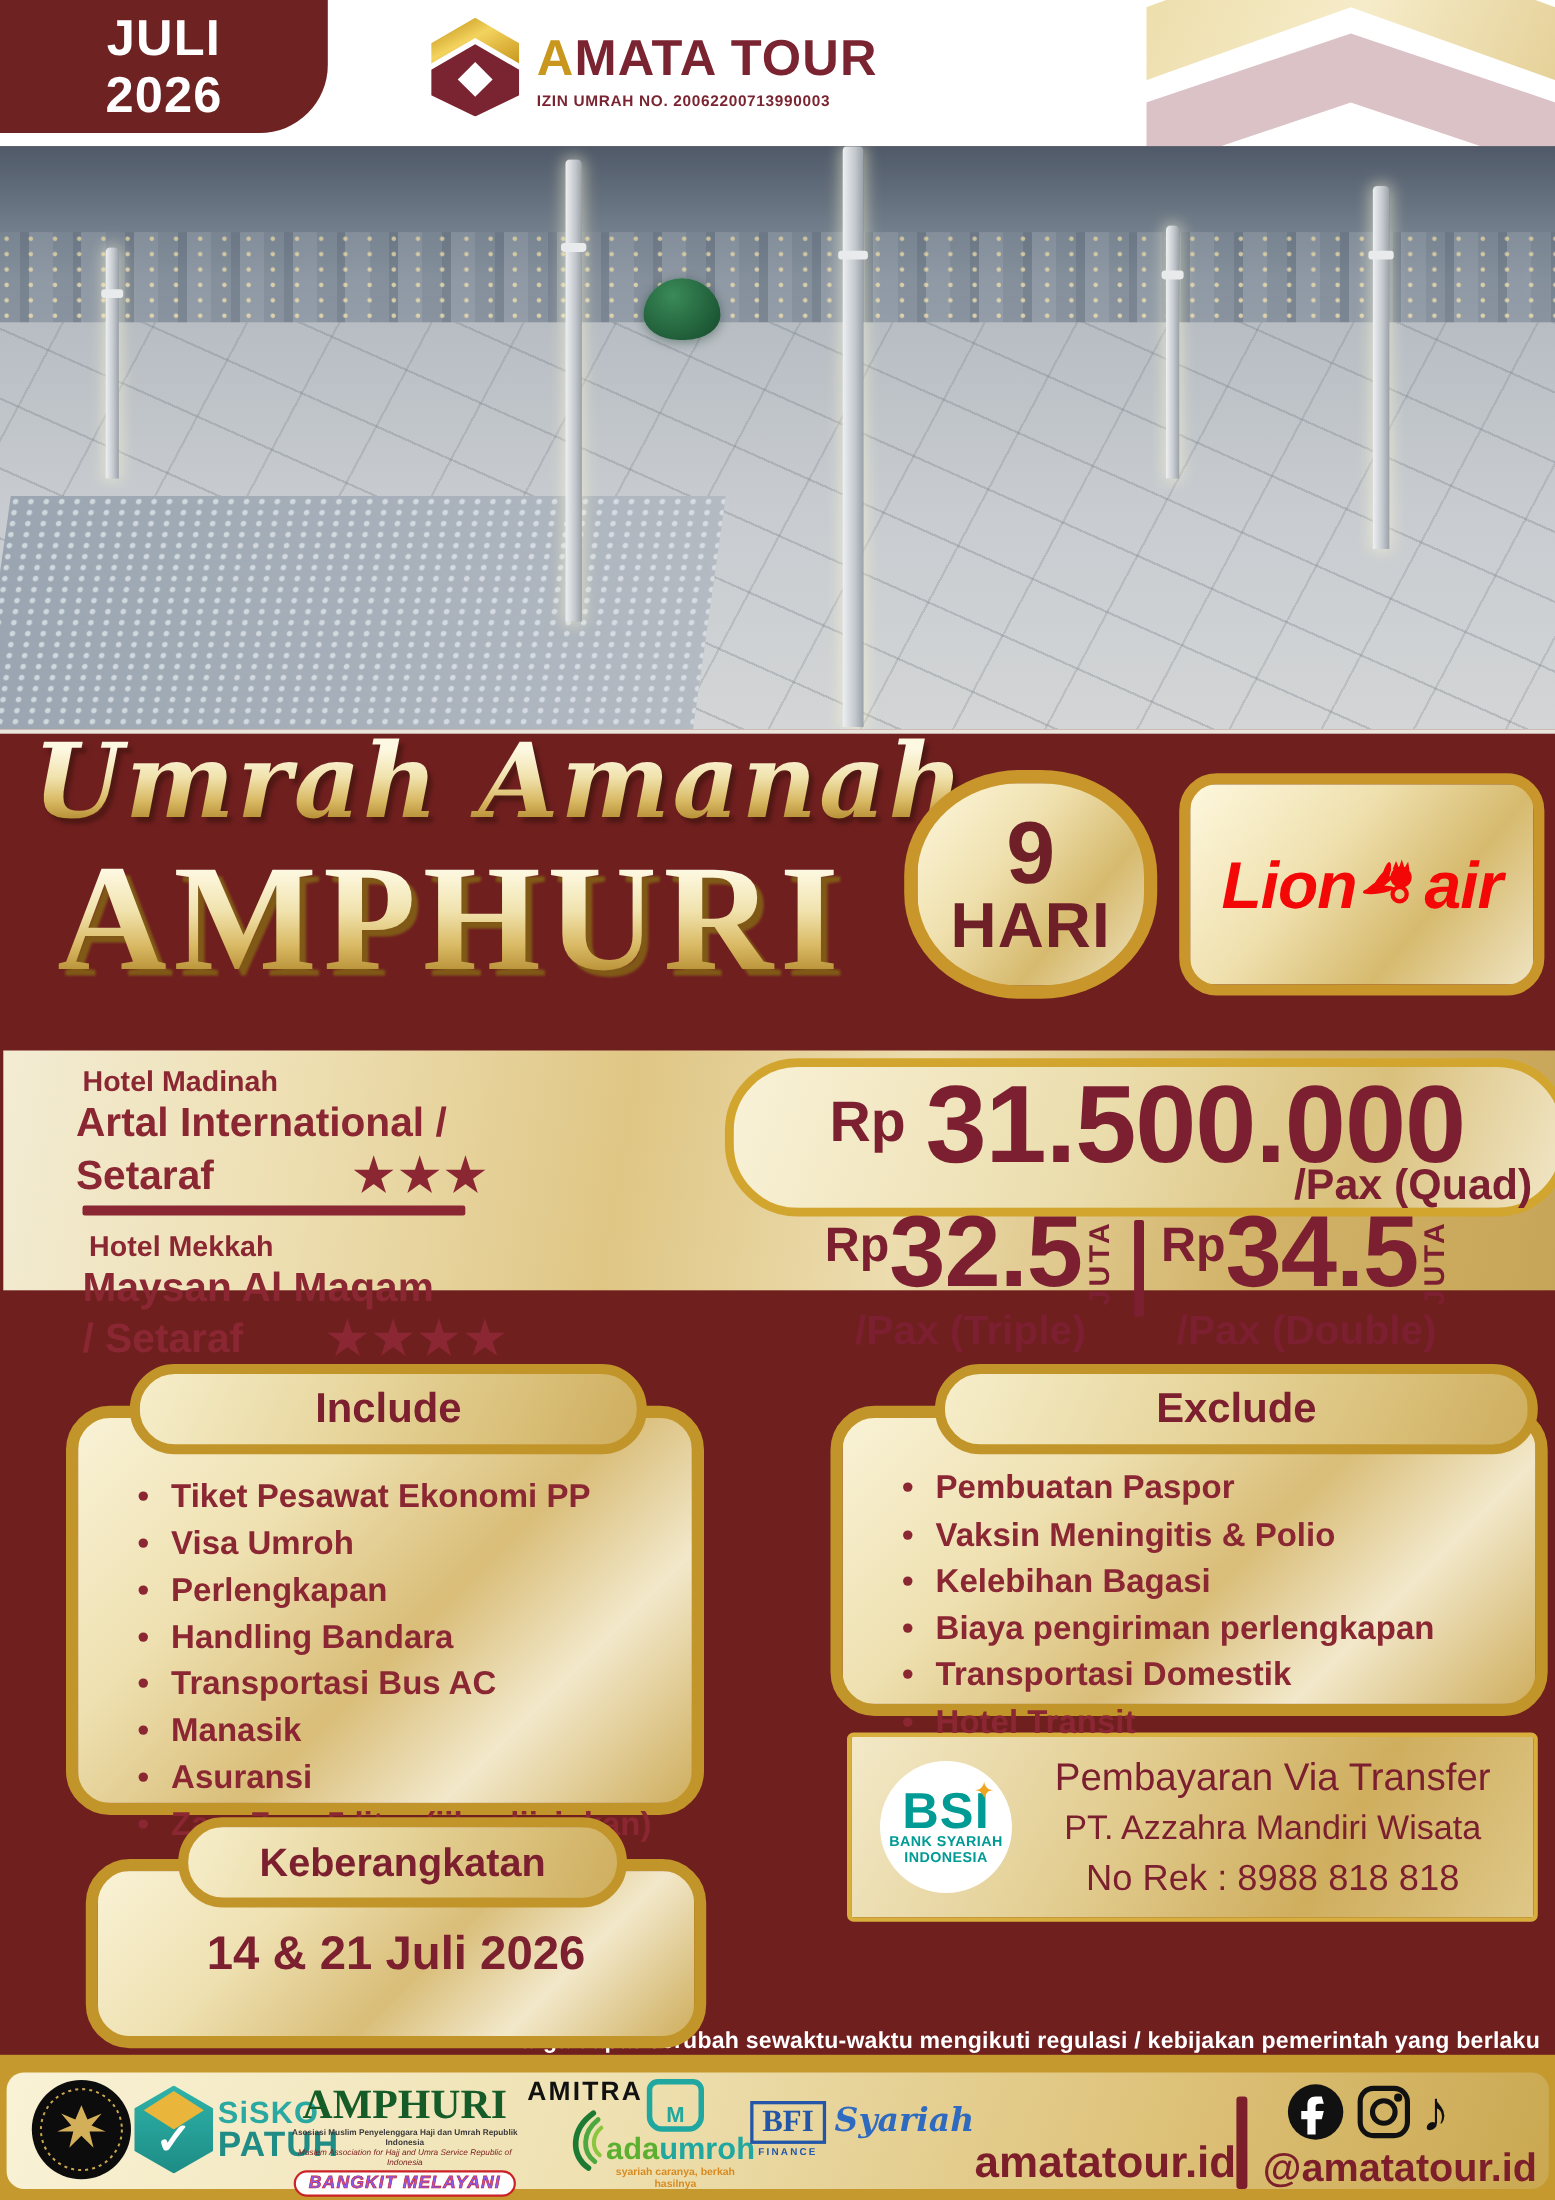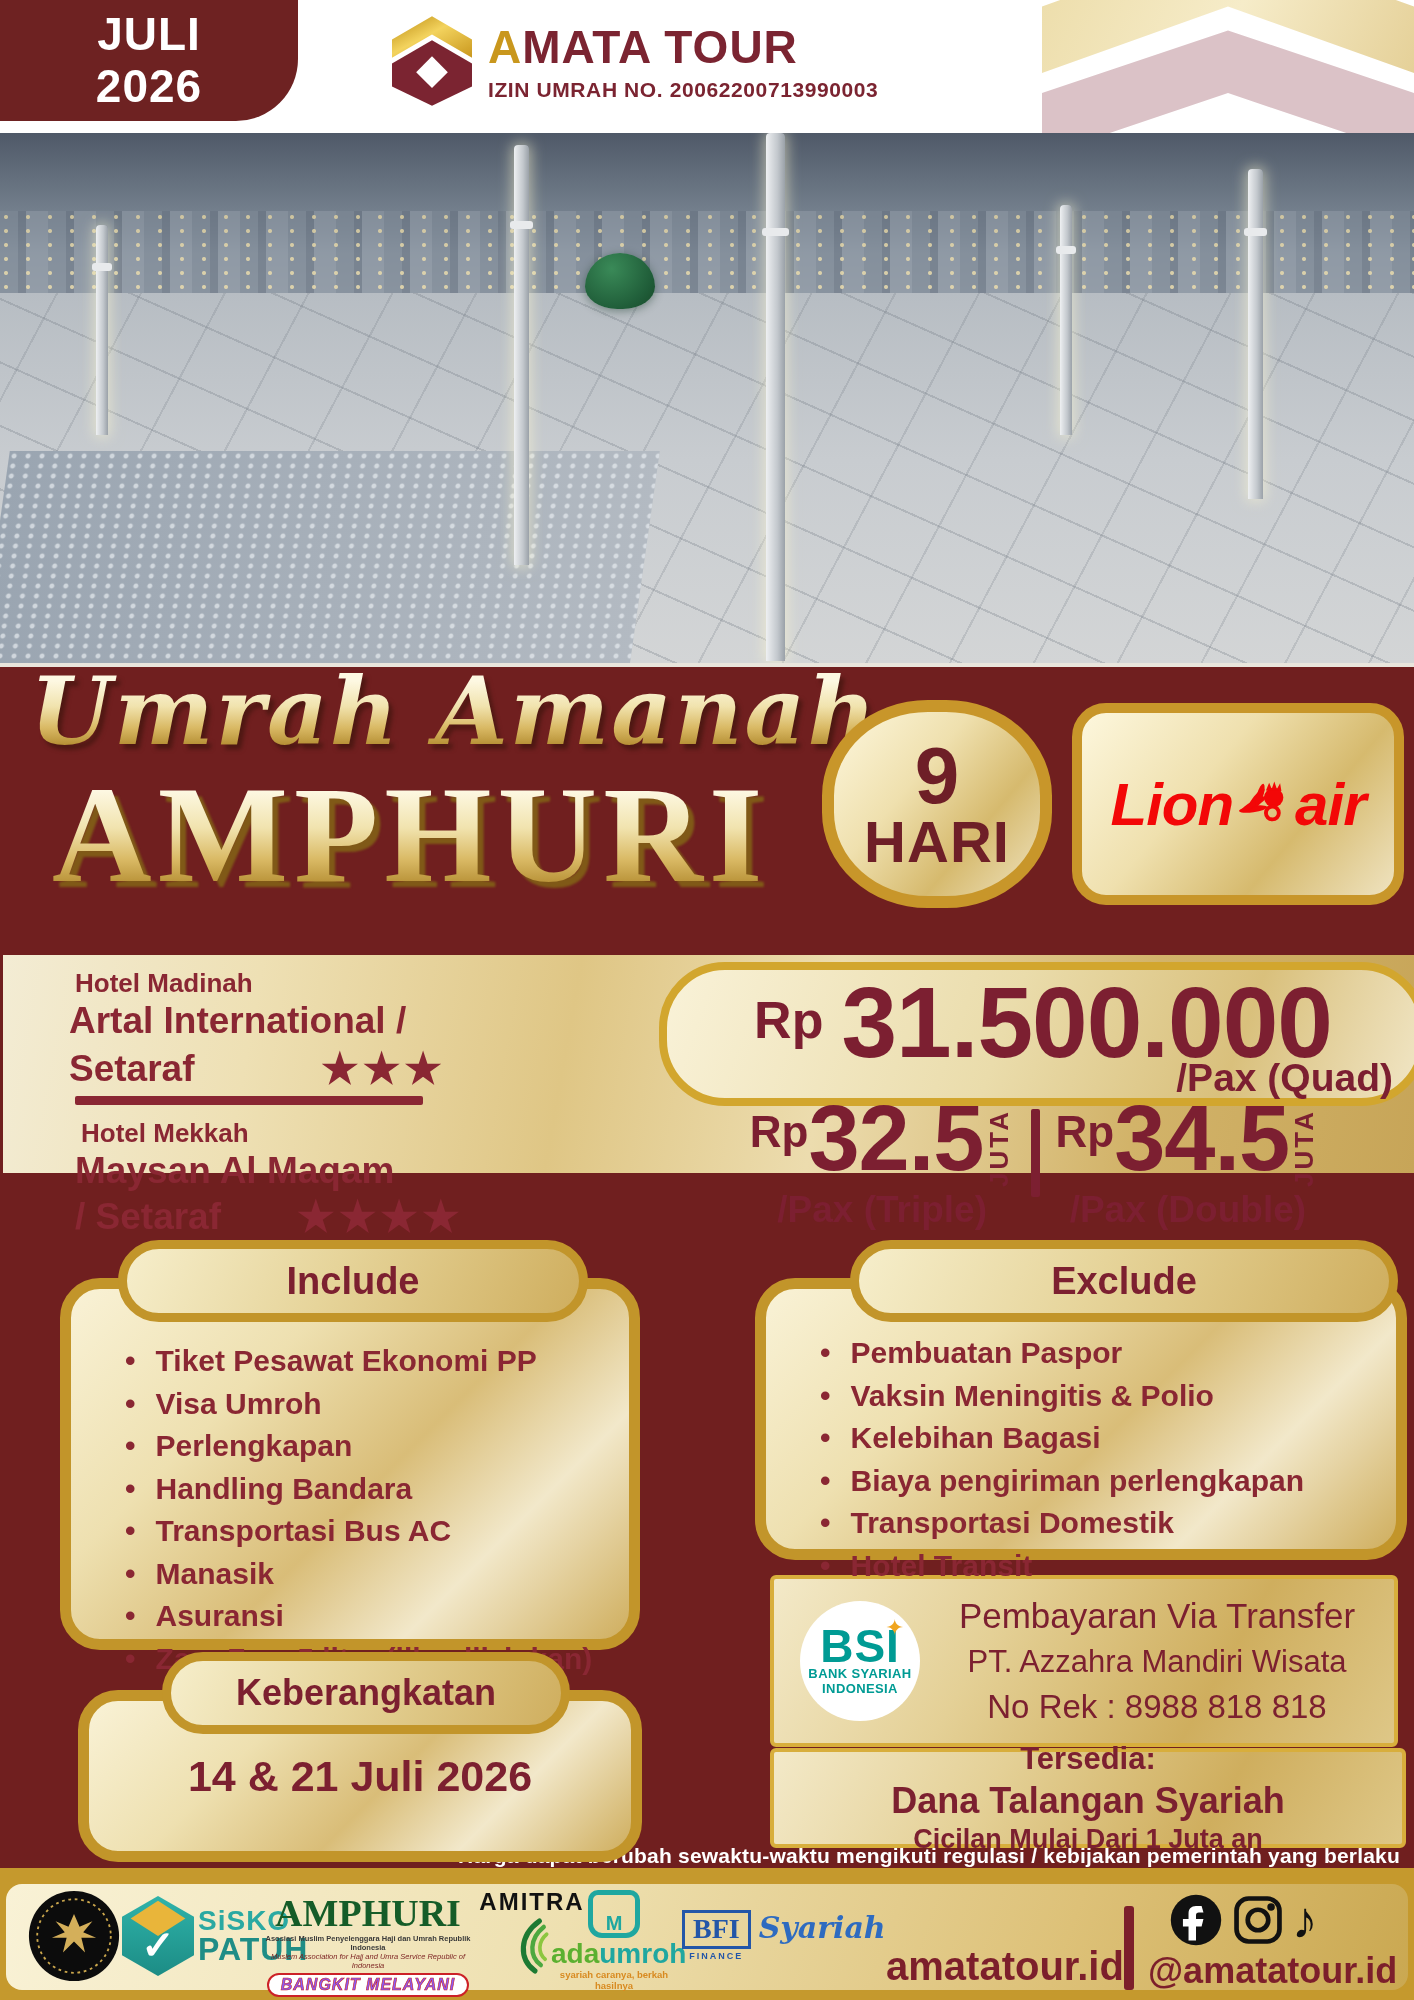--- a/index.html
+++ b/index.html
@@ -8,21 +8,21 @@
 
   
   .header{position:absolute;top:0;left:0;right:0;height:133px;background:#ffffff}
   .juli-badge{position:absolute;top:0;left:0;width:298px;height:121px;background:#6e2222;
       border-radius:0 0 62px 0;color:#fff;display:flex;flex-direction:column;justify-content:center;
       align-items:center;font-weight:bold;font-size:46px;line-height:1.12;letter-spacing:1px}
   .brand{position:absolute;left:392px;top:16px;display:flex;align-items:center;gap:16px}
   .brand-text{display:flex;flex-direction:column}
   .brand-name{font-size:46px;font-weight:bold;color:#7b2431;letter-spacing:1px;line-height:1}
   .brand-name .gold-a{color:#c9971d}
-  .brand-license{font-size:21px;font-weight:bold;color:#7b2431;letter-spacing:.6px;margin-top:8px}
+  .brand-license{font-size:14px;font-weight:bold;color:#7b2431;letter-spacing:.6px;margin-top:8px}
   .wm{position:absolute;top:0;right:0;width:372px;height:133px;overflow:hidden}
   .wm-gold{position:absolute;left:0;top:-60px;width:100%;height:190px;
       background:linear-gradient(115deg,#ecdca8,#f6ecc9 50%,#e3cd92);
       clip-path:polygon(0 35%,50% 0,100% 35%,100% 70%,50% 35%,0 70%)}
   .wm-pink{position:absolute;left:0;top:0;width:100%;height:190px;background:#dbc2c7;
       clip-path:polygon(0 49%,50% 16%,100% 49%,100% 82%,50% 49%,0 82%)}
 
   
   .photo{position:absolute;top:133px;left:0;right:0;height:530px;overflow:hidden;
       border-bottom:4px solid #e9e5dc;
@@ -360,25 +360,20 @@
       <span class="bsi-line">BANK SYARIAH</span>
       <span class="bsi-line">INDONESIA</span>
     </div>
     <div class="payment-text">
       <div class="pay-heading">Pembayaran Via Transfer</div>
       <div class="pay-company">PT. Azzahra Mandiri Wisata</div>
       <div class="pay-account">No Rek : 8988 818 818</div>
     </div>
   </div>
 
-  <div class="flat-panel financing-panel">
-    <div class="fin-heading">Tersedia:</div>
-    <div class="fin-product">Dana Talangan Syariah</div>
-    <div class="fin-note">Cicilan Mulai Dari 1 Juta an</div>
-  </div>
 
   <div class="pill departure-pill">Keberangkatan</div>
   <div class="panel departure-panel">
     <span class="departure-dates">14 &amp; 21 Juli 2026</span>
   </div>
 
   <div class="footnote">*Harga dapat berubah sewaktu-waktu mengikuti regulasi / kebijakan pemerintah yang berlaku</div>
 
   <div class="footer">
     <div class="footer-inner">

